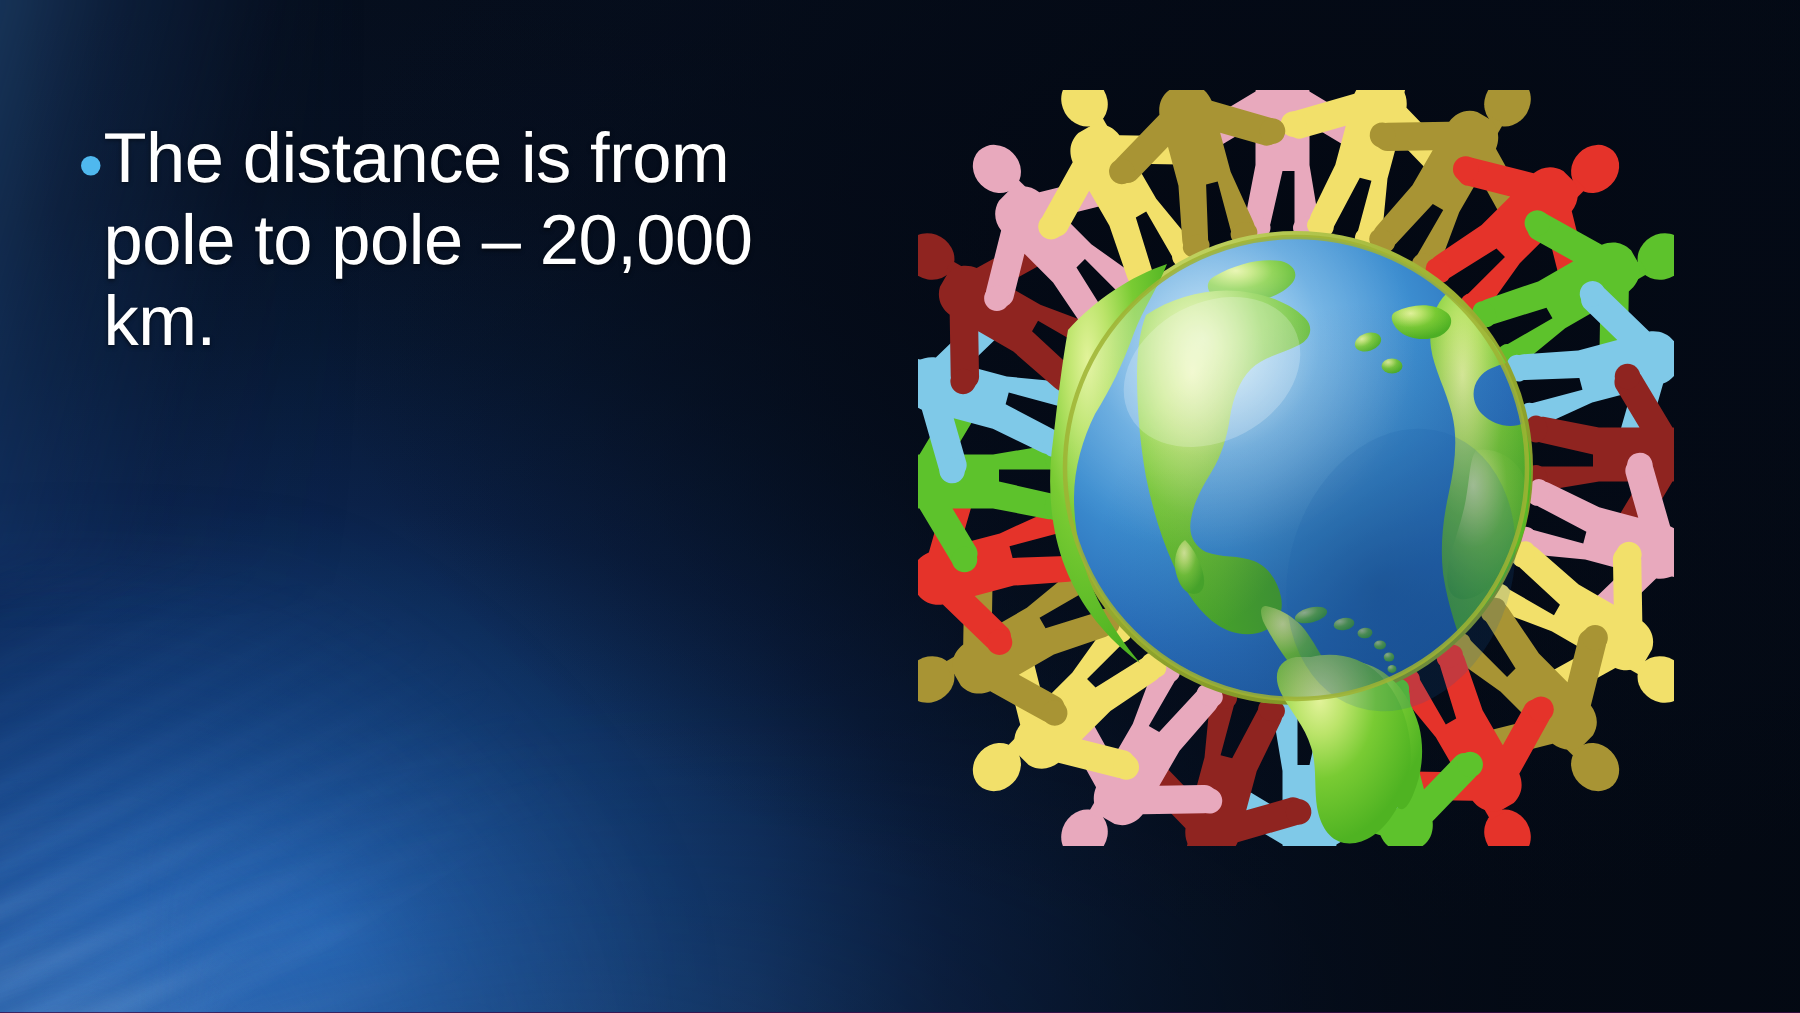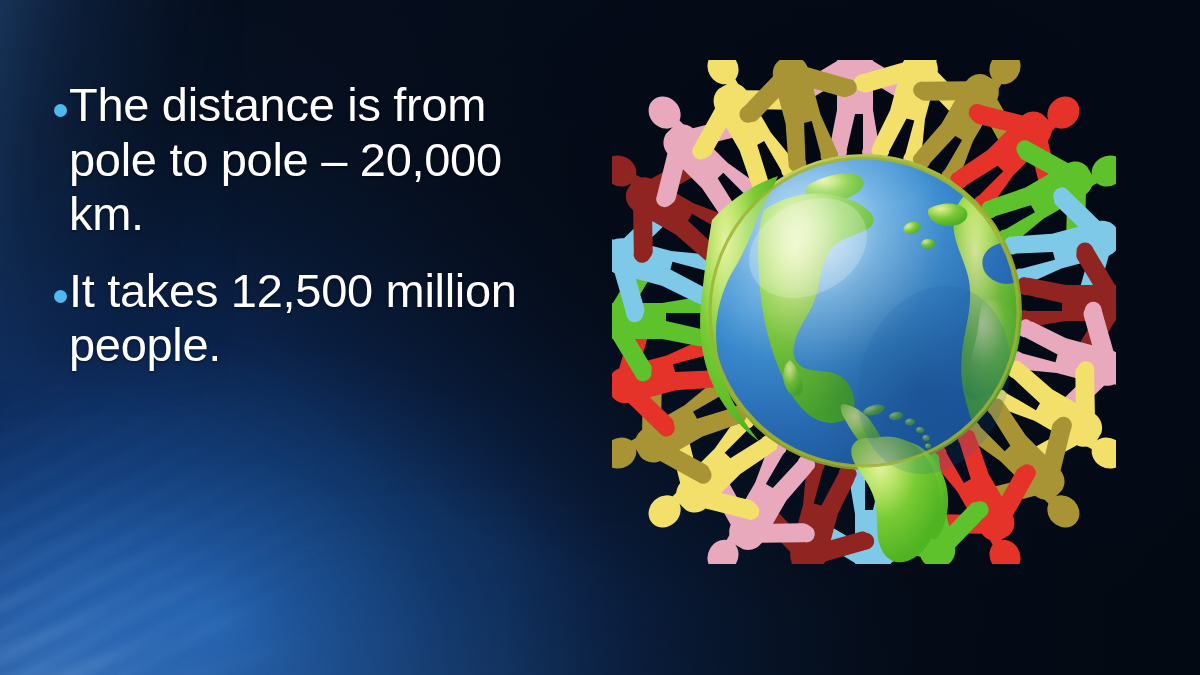--- a/index.html
+++ b/index.html
@@ -140,24 +140,20 @@
   <div class="bg-topleft"></div>
   <div class="bg-dark-overlay"></div>
 
   <div class="body-text">
 
     <div class="bullet-row">
       <span class="bullet-dot" style="background: rgb(79, 184, 238);"></span>
       <span class="bullet-text">The distance is from pole to pole – 20,000 km.</span>
     </div>
 
-    <div class="bullet-row">
-      <span class="bullet-dot" style="background: rgb(79, 184, 238);"></span>
-      <span class="bullet-text">It takes 12,500 million people.</span>
-    </div>
 
   </div>
 
   <div class="art">
     <svg viewBox="0 0 504 504" xmlns="http://www.w3.org/2000/svg">
       <defs>
         <radialGradient id="oceanGrad" cx="36%" cy="28%" r="78%">
           <stop offset="0%" stop-color="#9ed2f2"></stop>
           <stop offset="22%" stop-color="#6fb4e6"></stop>
           <stop offset="52%" stop-color="#3d8ed0"></stop>

